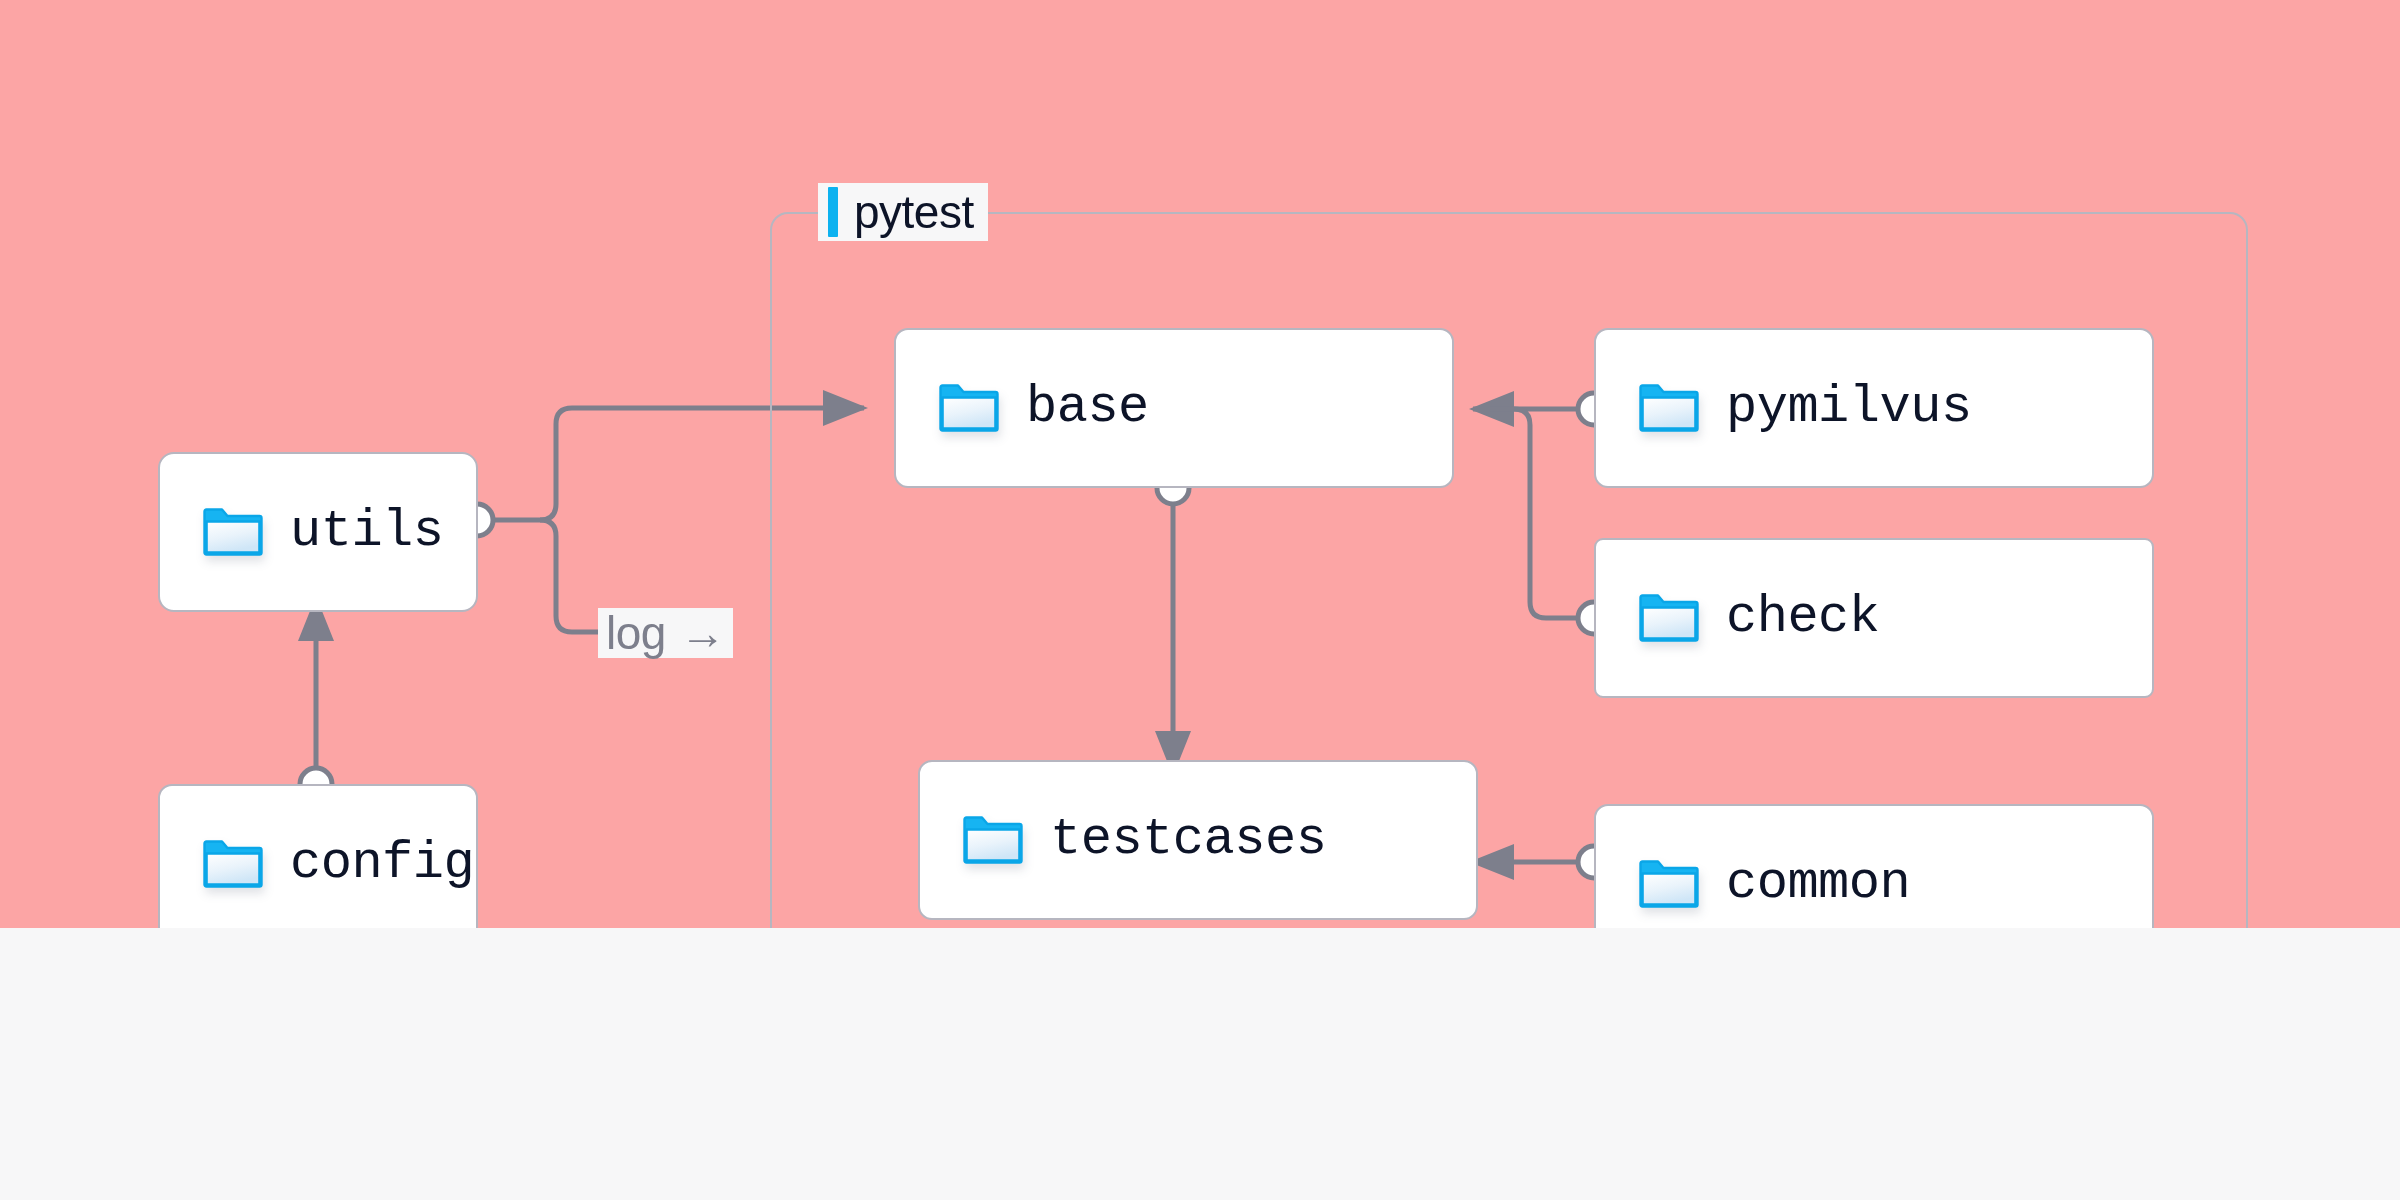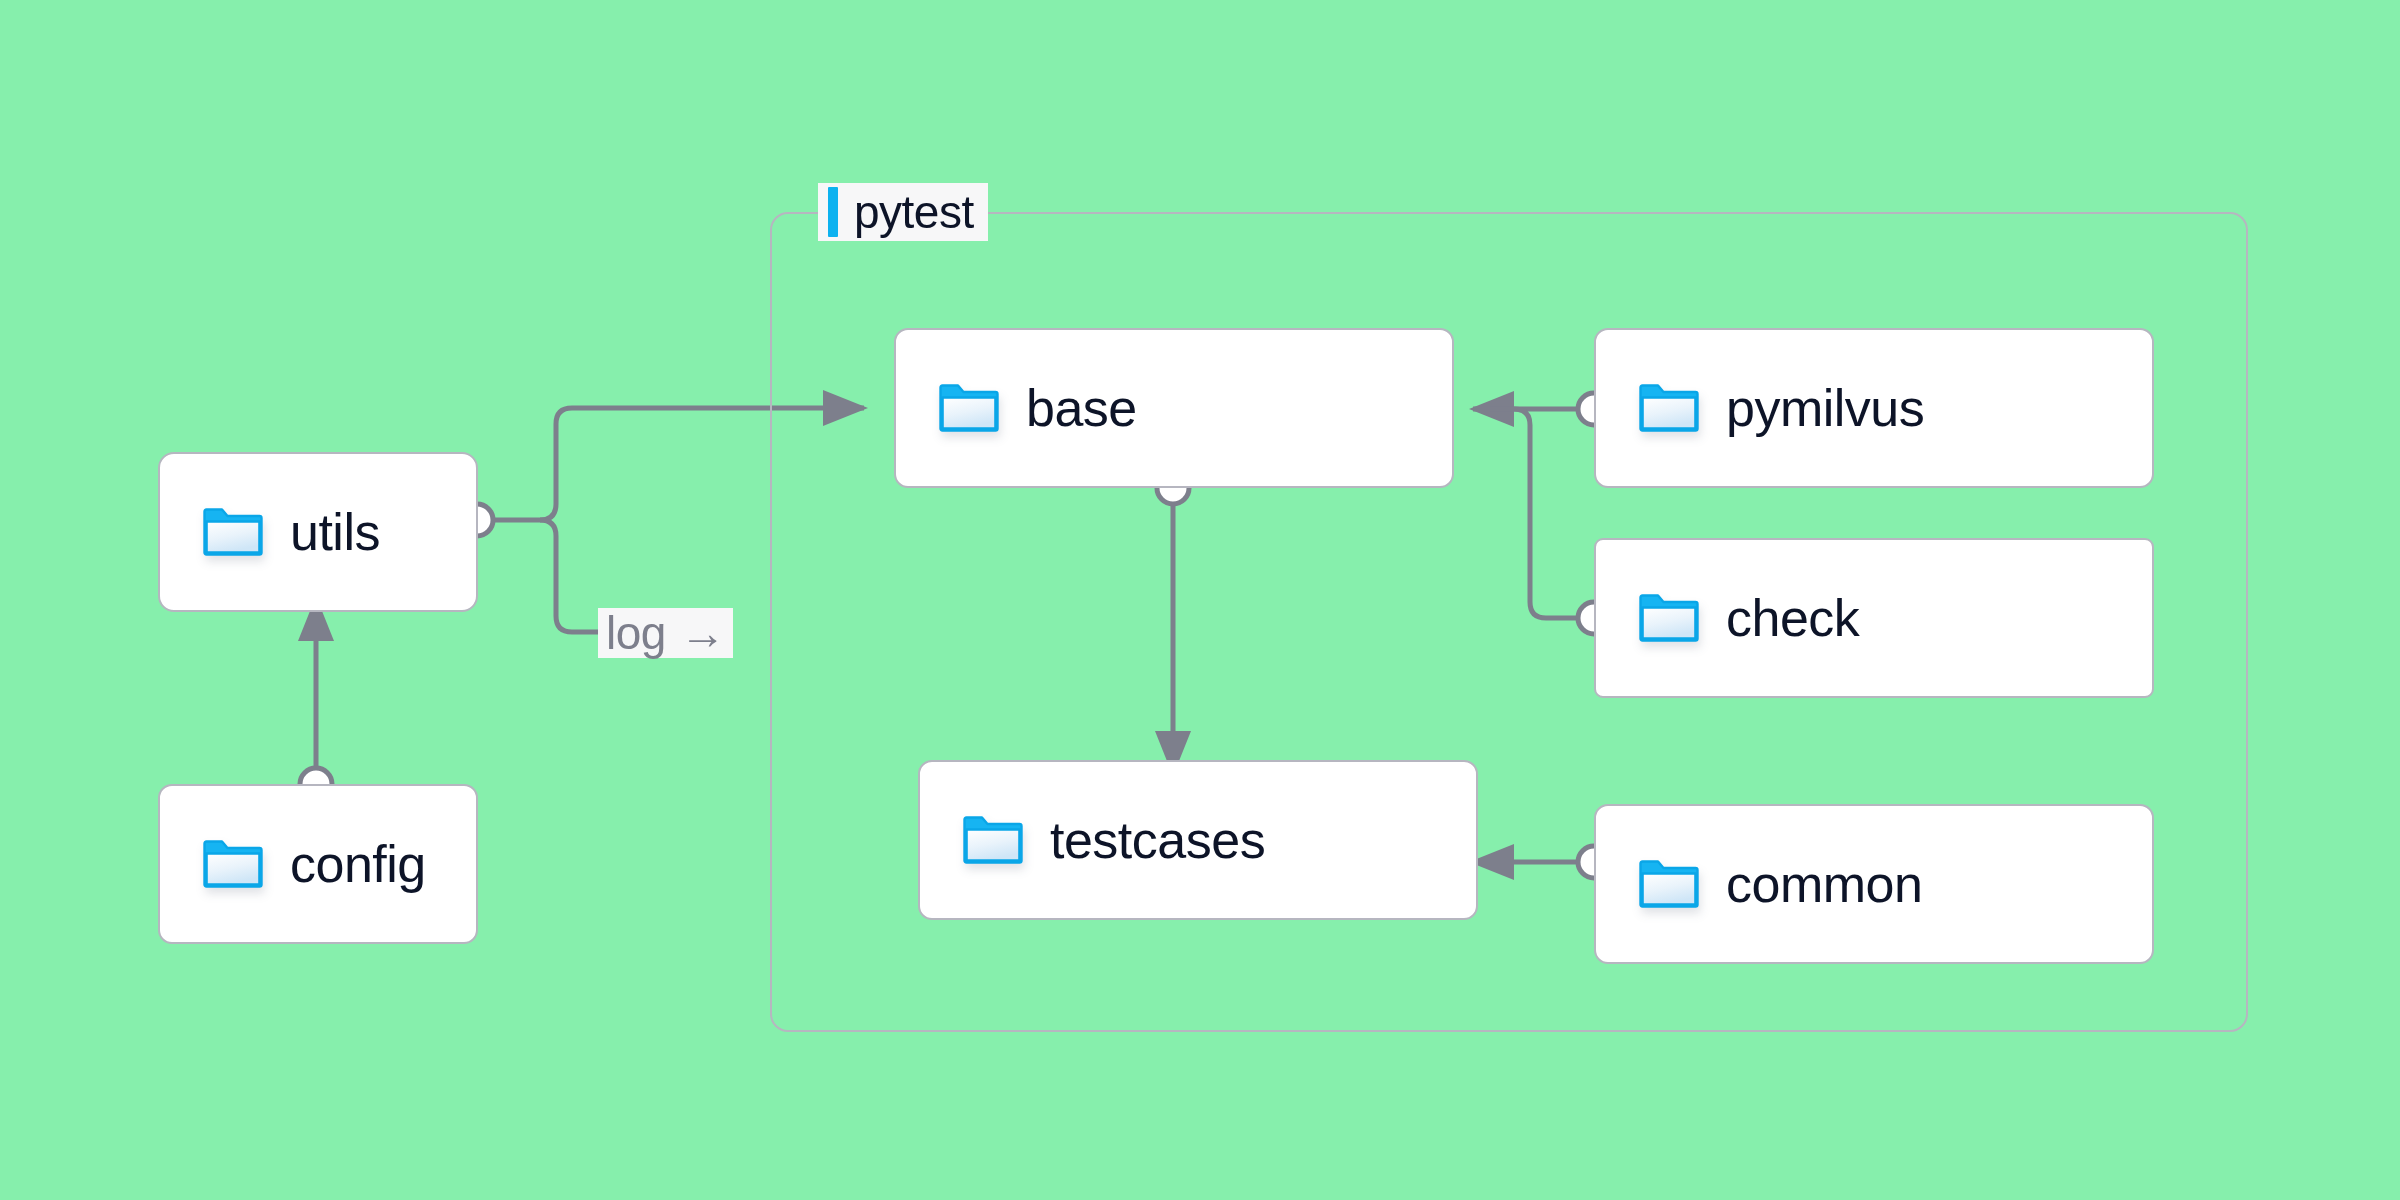--- a/index.html
+++ b/index.html
@@ -3,42 +3,43 @@
 <meta charset="utf-8">
 <style>
   html, body {
     margin: 0;
     padding: 0;
     background: #f7f7f8;
   }
   #canvas {
     position: relative;
     width: 2400px;
-    height: 1200px;
-    background: #86efac;
+    height: 928px;
+    background: #fca5a5;
     font-family: "Liberation Sans", "DejaVu Sans", sans-serif;
     overflow: hidden;
   }
   #edge-layer {
     position: absolute;
     left: 0; top: 0;
     width: 2400px;
     height: 1200px;
     pointer-events: none;
   }
   .node {
     position: absolute;
     box-sizing: border-box;
     background: #ffffff;
     border: 2px solid #b6b6c0;
     border-radius: 14px;
     display: flex;
     align-items: center;
     padding-left: 42px;
     gap: 26px;
+    font-family: Liberation Mono, monospace;
   }
   .node-label {
     font-size: 52px;
     font-weight: 500;
     color: #0d1428;
     letter-spacing: -0.5px;
     line-height: 1;
     white-space: nowrap;
   }
   .folder-icon {

